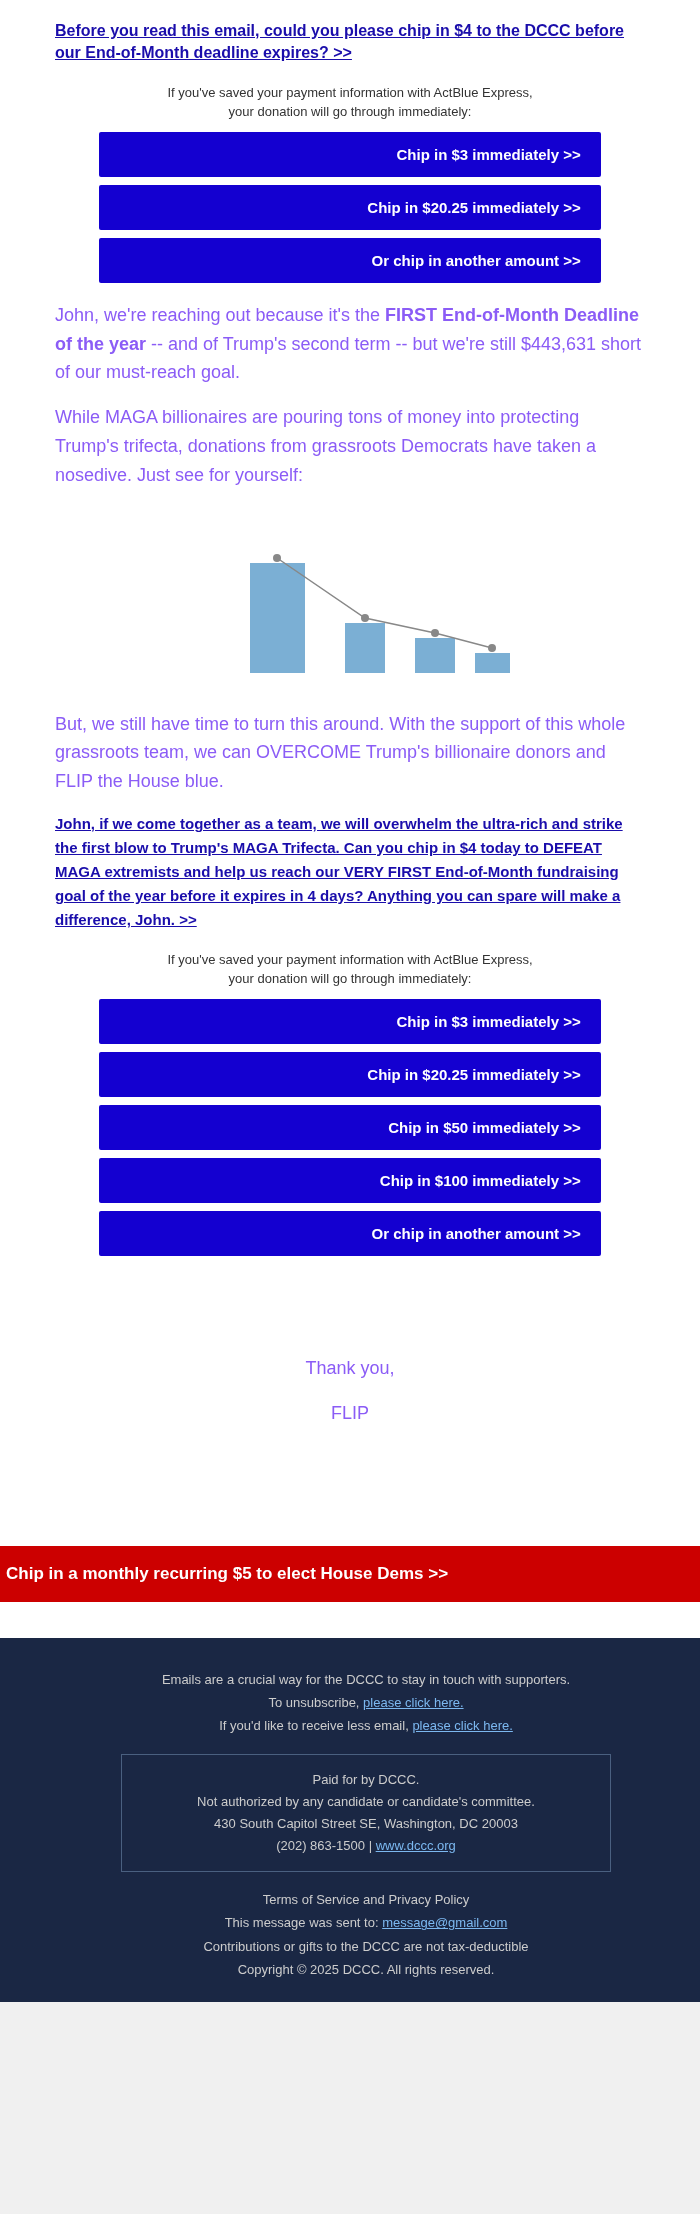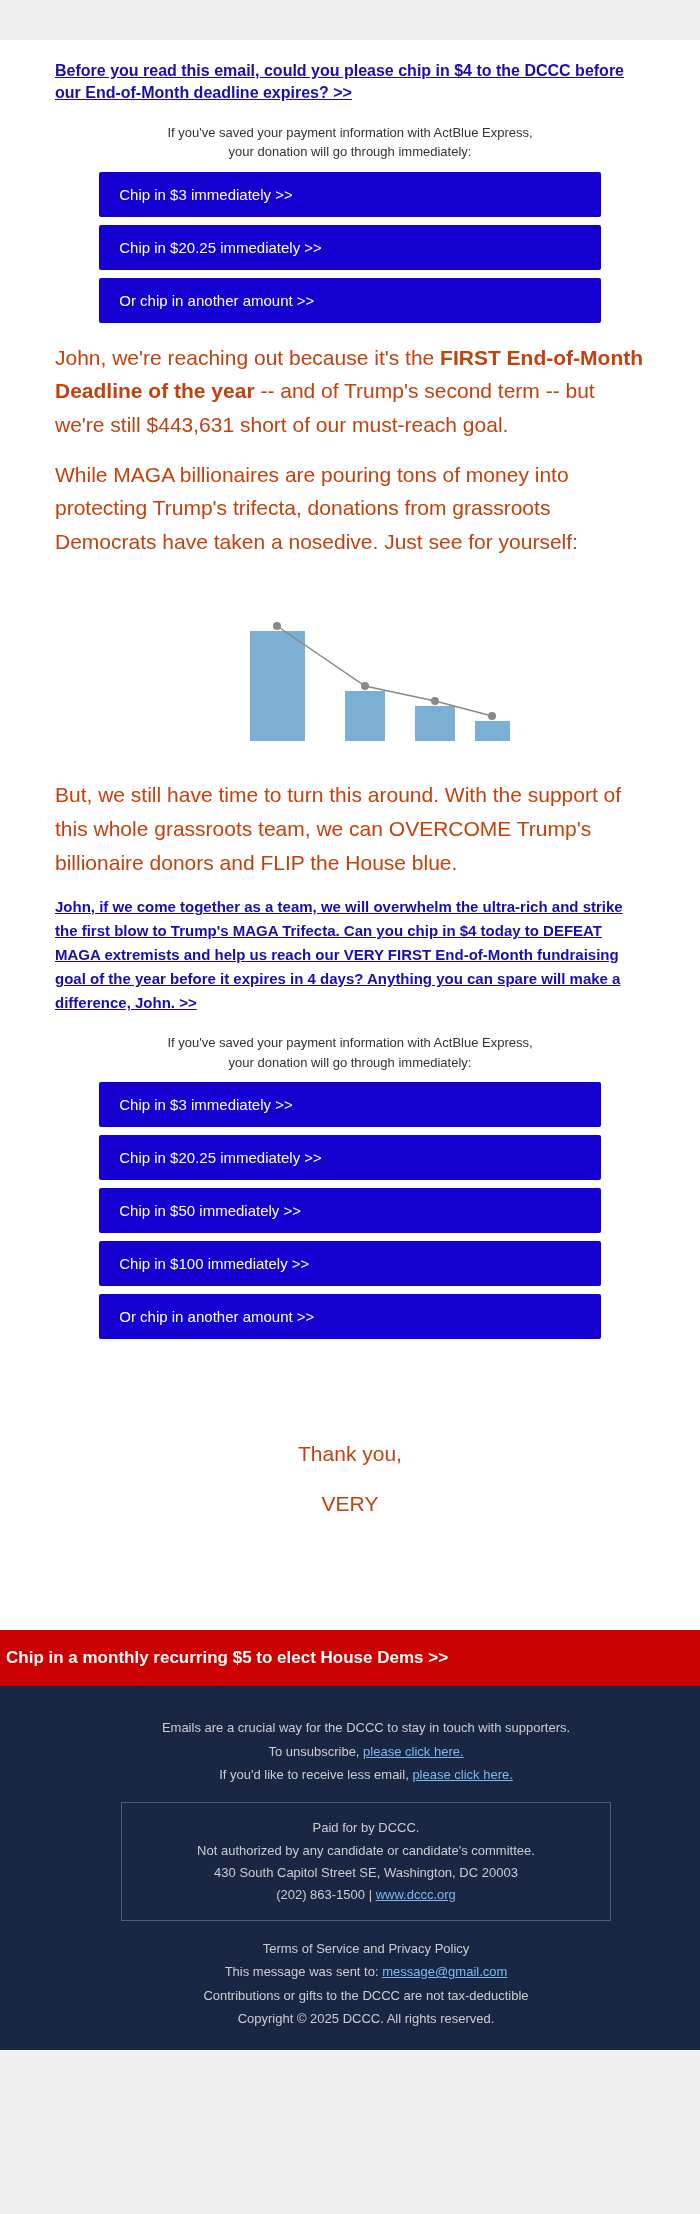--- a/index.html
+++ b/index.html
@@ -8,22 +8,21 @@
       font-size: 15px;
       color: #222;
       background: #f0f0f0;
       width: 700px;
     }
     .email-wrapper {
       width: 700px;
       background: #fff;
     }
     .main-content {
-      padding: 20px 55px 24px 55px;
-      margin-top: 40px;
+      padding: 20px 55px 32px 55px;
     }
     .header-link {
       display: block;
       color: #1a0dab;
       text-decoration: underline;
       font-size: 16px;
       font-weight: bold;
       margin-bottom: 18px;
       line-height: 1.4;
     }
@@ -34,36 +33,36 @@
     .actblue-note {
       font-size: 13px;
       color: #333;
       margin-bottom: 10px;
       line-height: 1.5;
     }
     .btn-blue {
       display: block;
       background: #1400d0;
       color: #fff;
-      text-align: left;
+      text-align: right;
       padding: 14px 20px;
       margin: 8px auto;
       font-size: 15px;
-      font-weight: normal;
+      font-weight: bold;
       border: none;
       cursor: pointer;
       text-decoration: none;
       width: 85%;
       border-radius: 2px;
     }
     .paragraph {
       margin-bottom: 16px;
       line-height: 1.6;
-      font-size: 21px;
-      color: #c2410c;
+      font-size: 18px;
+      color: #8b5cf6;
     }
     .paragraph b, .paragraph strong { font-weight: bold; }
     .chart-section {
       margin: 18px 0 22px 0;
       display: flex;
       justify-content: center;
     }
     .chart-container {
       position: relative;
       width: 340px;
@@ -92,20 +91,21 @@
       font-weight: bold;
       text-decoration: none;
     }
     .footer-dark {
       background: #1a2744;
       color: #ccc;
       padding: 30px 28px 20px 60px;
       font-size: 13px;
       text-align: center;
       line-height: 1.8;
+      margin-top: 36px;
     }
     .footer-dark a { color: #7cb8f0; text-decoration: underline; }
     .footer-paid-box {
       border: 1px solid #4a6080;
       padding: 14px 20px;
       margin: 16px auto;
       width: 80%;
       font-size: 13px;
       color: #ccc;
       line-height: 1.7;
@@ -166,21 +166,21 @@
       <a class="btn-blue" href="#">Chip in $3 immediately &gt;&gt;</a>
       <a class="btn-blue" href="#">Chip in $20.25 immediately &gt;&gt;</a>
       <a class="btn-blue" href="#">Chip in $50 immediately &gt;&gt;</a>
       <a class="btn-blue" href="#">Chip in $100 immediately &gt;&gt;</a>
       <a class="btn-blue" href="#">Or chip in another amount &gt;&gt;</a>
     </div>
 
     <div class="thank-you-section">
       <div class="divider"></div>
       <p class="paragraph">Thank you,</p>
-      <p class="paragraph">VERY</p>
+      <p class="paragraph">FLIP</p>
       <div class="divider"></div>
     </div>
 
   </div>
 
   <div class="recurring-banner">
     <a href="#">Chip in a monthly recurring $5 to elect House Dems &gt;&gt;</a>
   </div>
 
   <div class="footer-dark">

